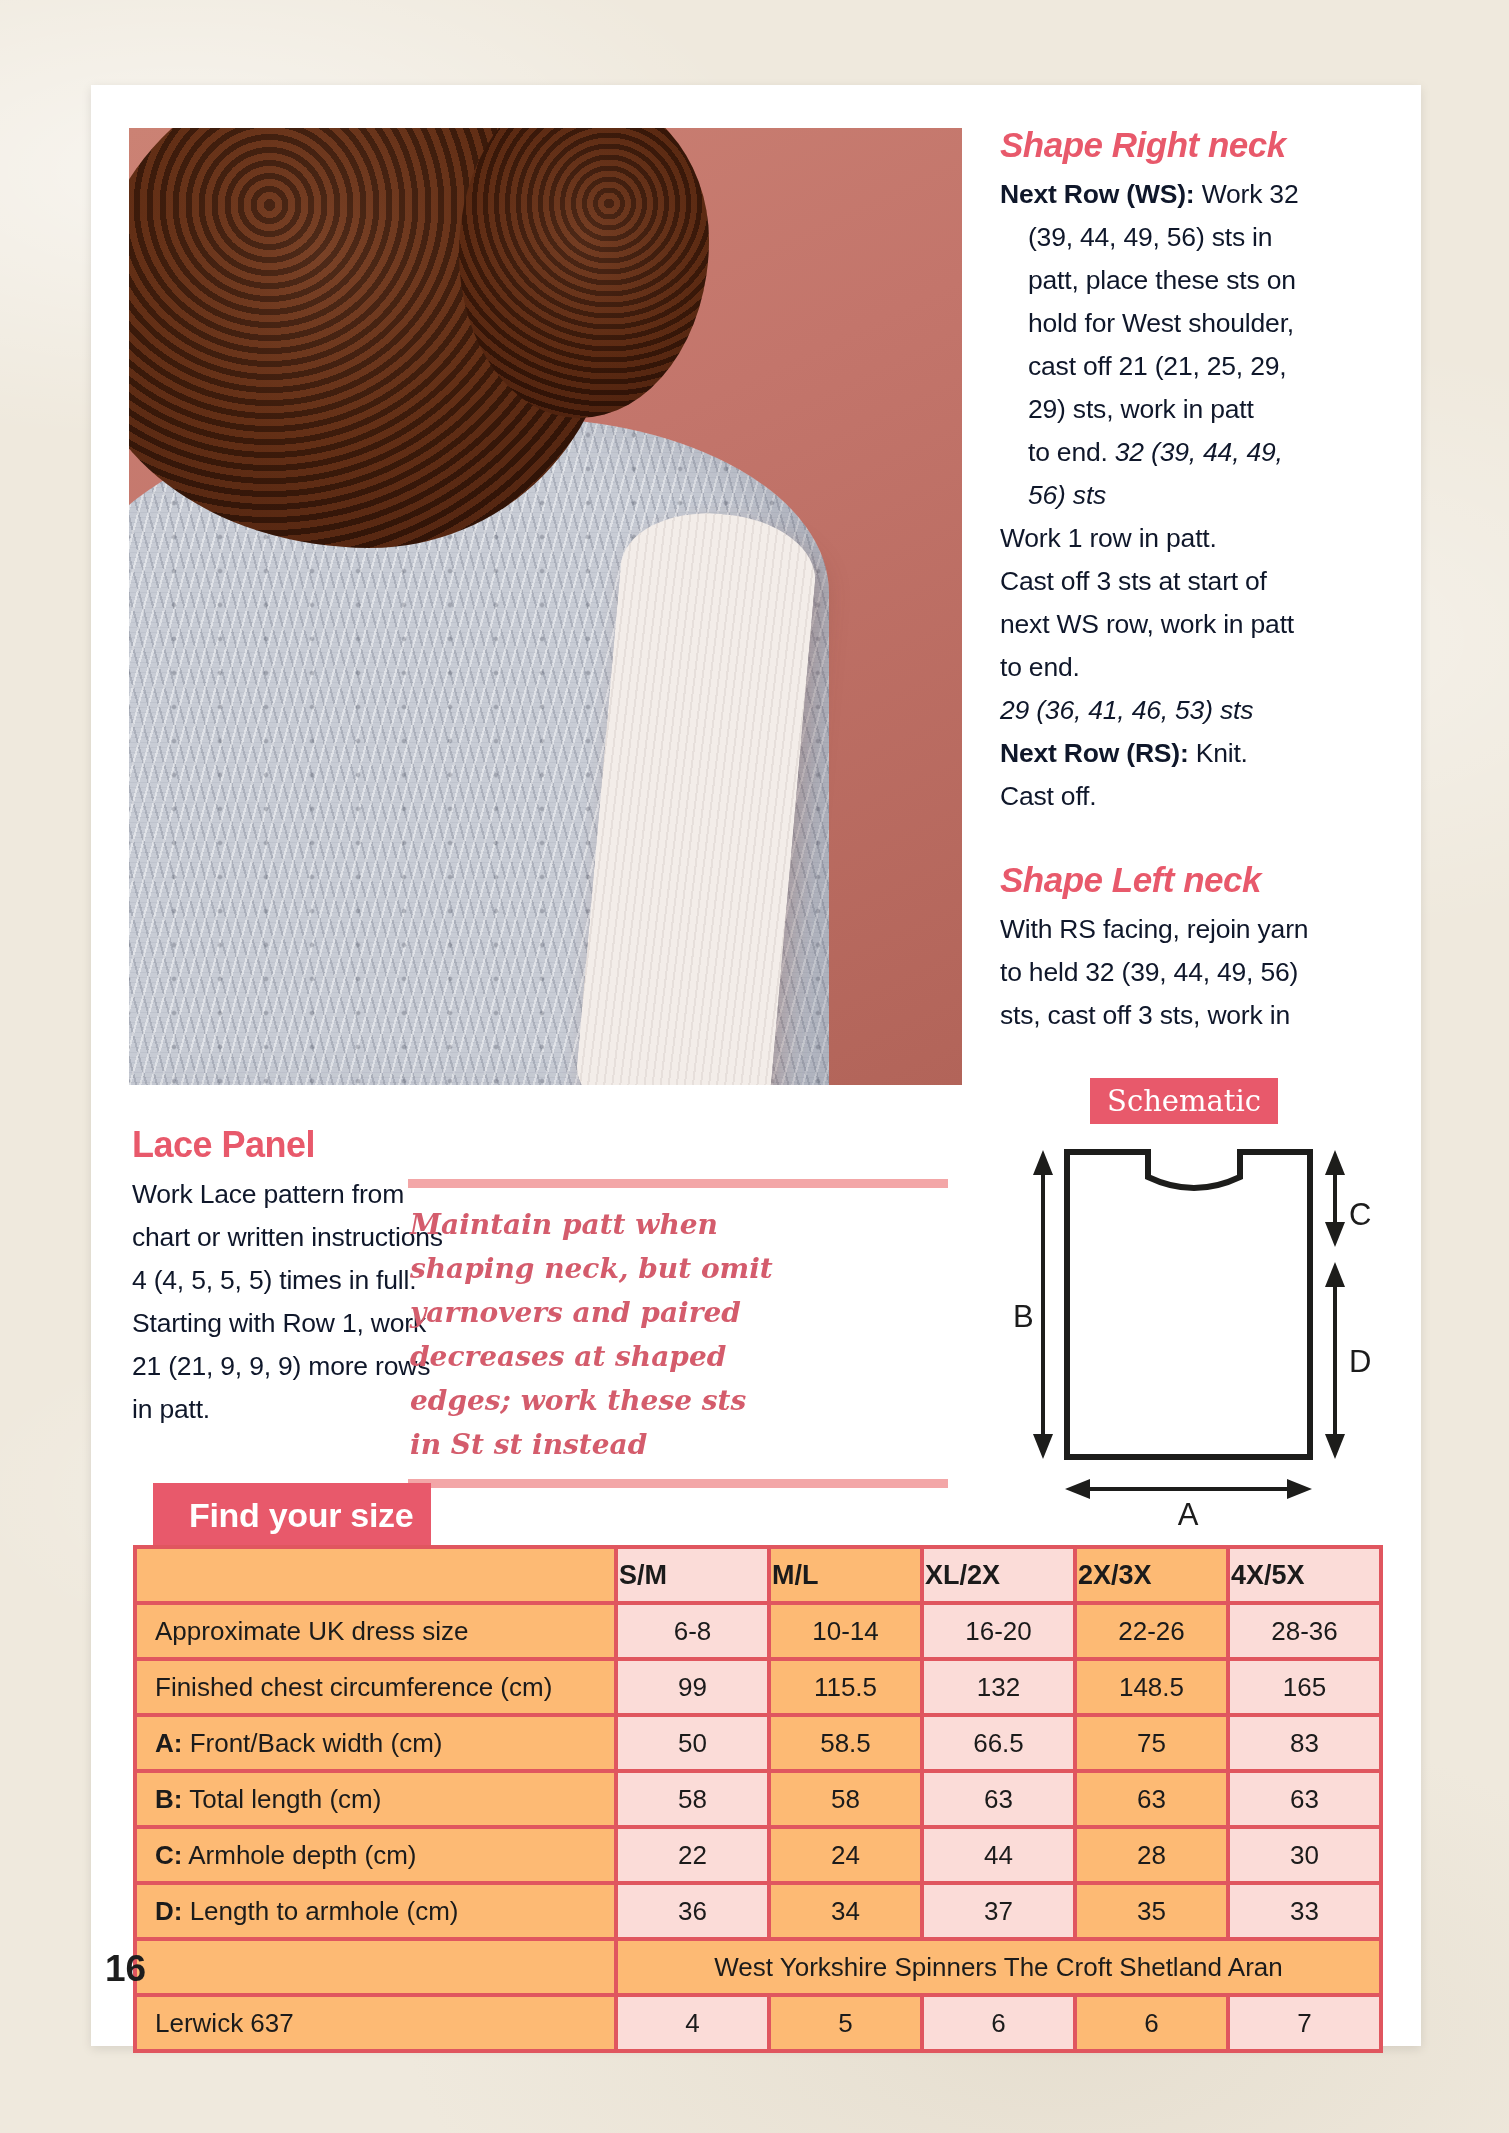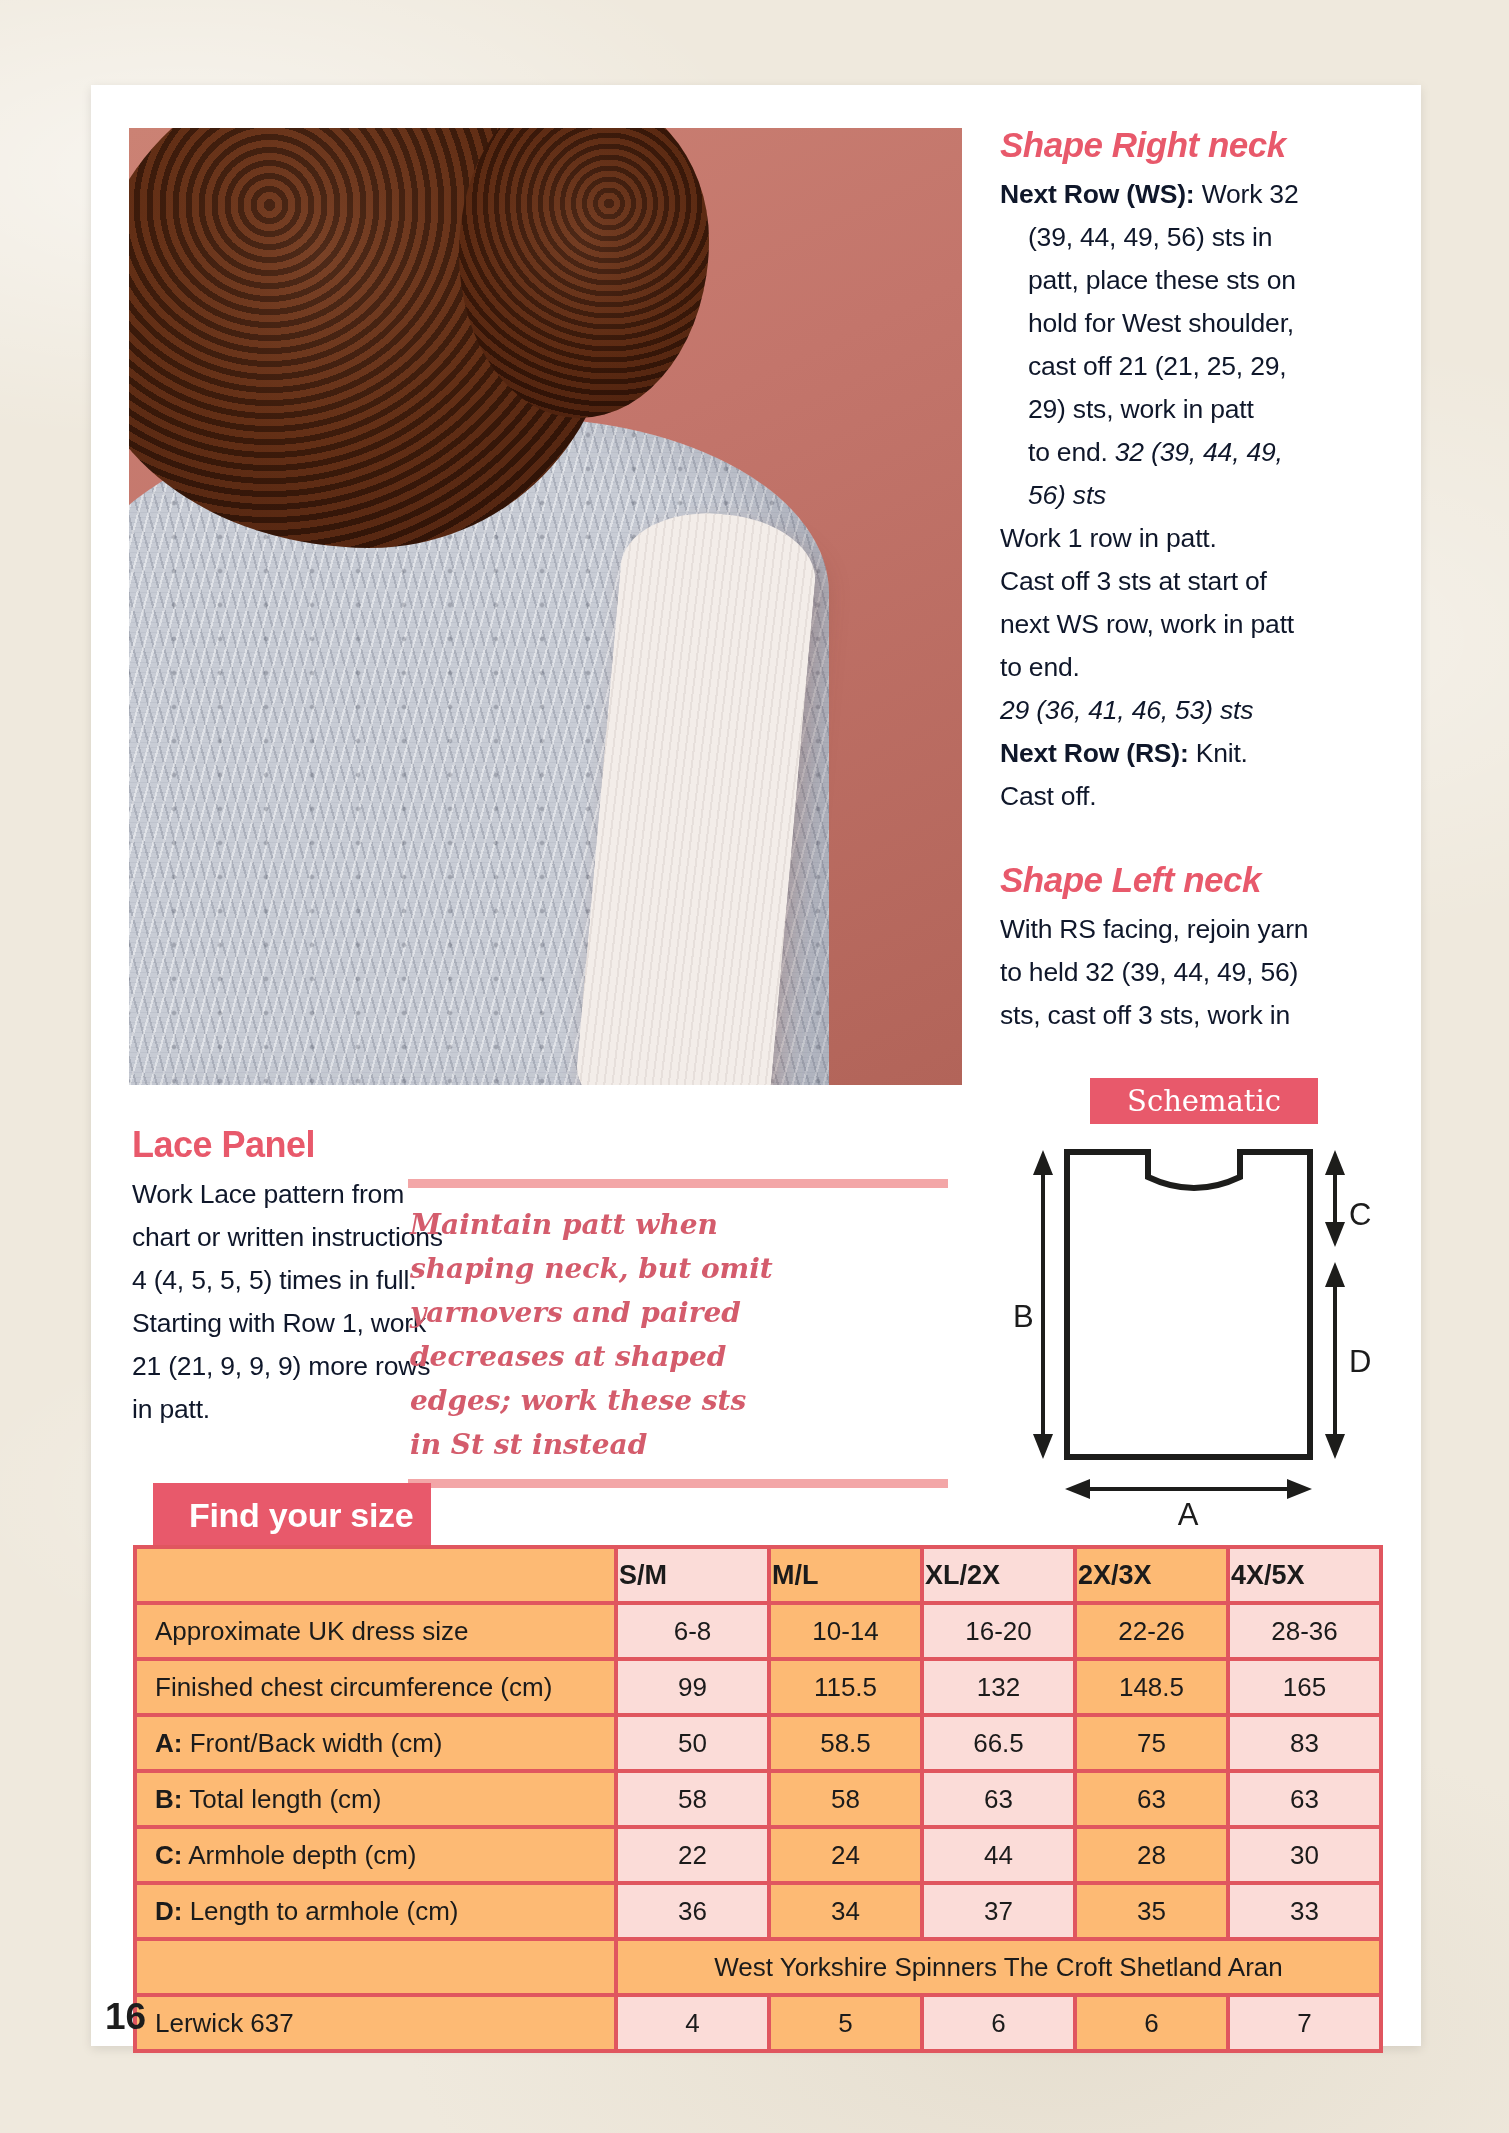--- a/index.html
+++ b/index.html
@@ -81,21 +81,21 @@
   .note{position:absolute;left:317px;top:1094px;width:540px}
   .bar{height:9px;background:#f3a6a7}
   .note-body{padding:15px 0 12px 2px}
   .nln{
     margin:0;font-family:"DejaVu Serif",serif;font-style:italic;font-weight:600;
     font-size:28px;line-height:44px;color:#d45c6c;white-space:nowrap;
   }
 
   
   .schem-label{
-    position:absolute;left:999px;top:993px;width:228px;height:46px;
+    position:absolute;left:999px;top:993px;width:188px;height:46px;
     background:#e8596b;color:#fff;font-family:"DejaVu Serif",serif;
     font-size:29px;line-height:46px;text-align:center;
   }
   .schem{position:absolute;left:912px;top:1052px}
 
   
   .find-tab{
     position:absolute;left:62px;top:1398px;width:278px;height:64px;
     background:#e8596b;color:#fff;font-weight:bold;font-size:34px;line-height:64px;
     padding-left:36px;box-sizing:border-box;letter-spacing:-0.3px;
@@ -108,21 +108,21 @@
   .size-table col.c-d{width:153px}
   .size-table th,.size-table td{
     border:4px solid #e0565f;height:50px;font-size:26px;color:#1b1b1b;
     background:#fdba74;overflow:hidden;
   }
   .size-table th{font-size:27px;font-weight:bold;text-align:left}
   .size-table td.lab{text-align:left;padding-left:18px}
   .size-table td.v{text-align:center}
   .size-table .pinkc{background:#fbdcd8}
 
-  .page-num{position:absolute;left:105px;top:1996px;font-size:37px;font-weight:bold;color:#1d1d1d}
+  .page-num{position:absolute;left:105px;top:1948px;font-size:37px;font-weight:bold;color:#1d1d1d}
 </style>
 </head>
 <body>
 
 <div class="page">
 
   <div class="photo">
     <div class="vest"></div>
     <div class="sleeve"></div>
     <div class="hair"></div>

